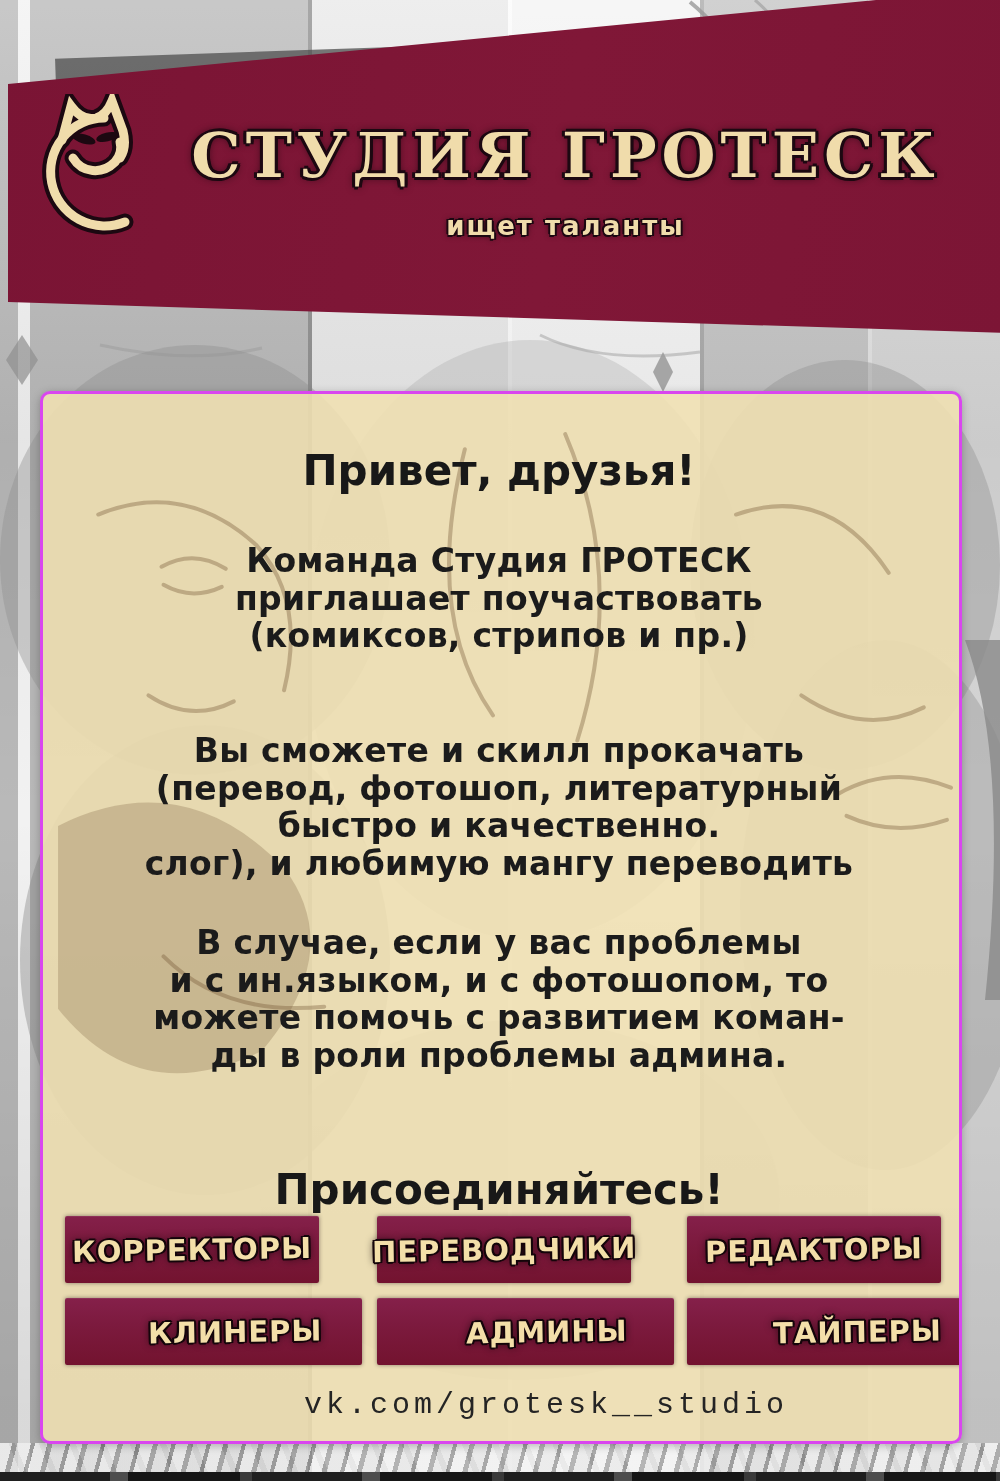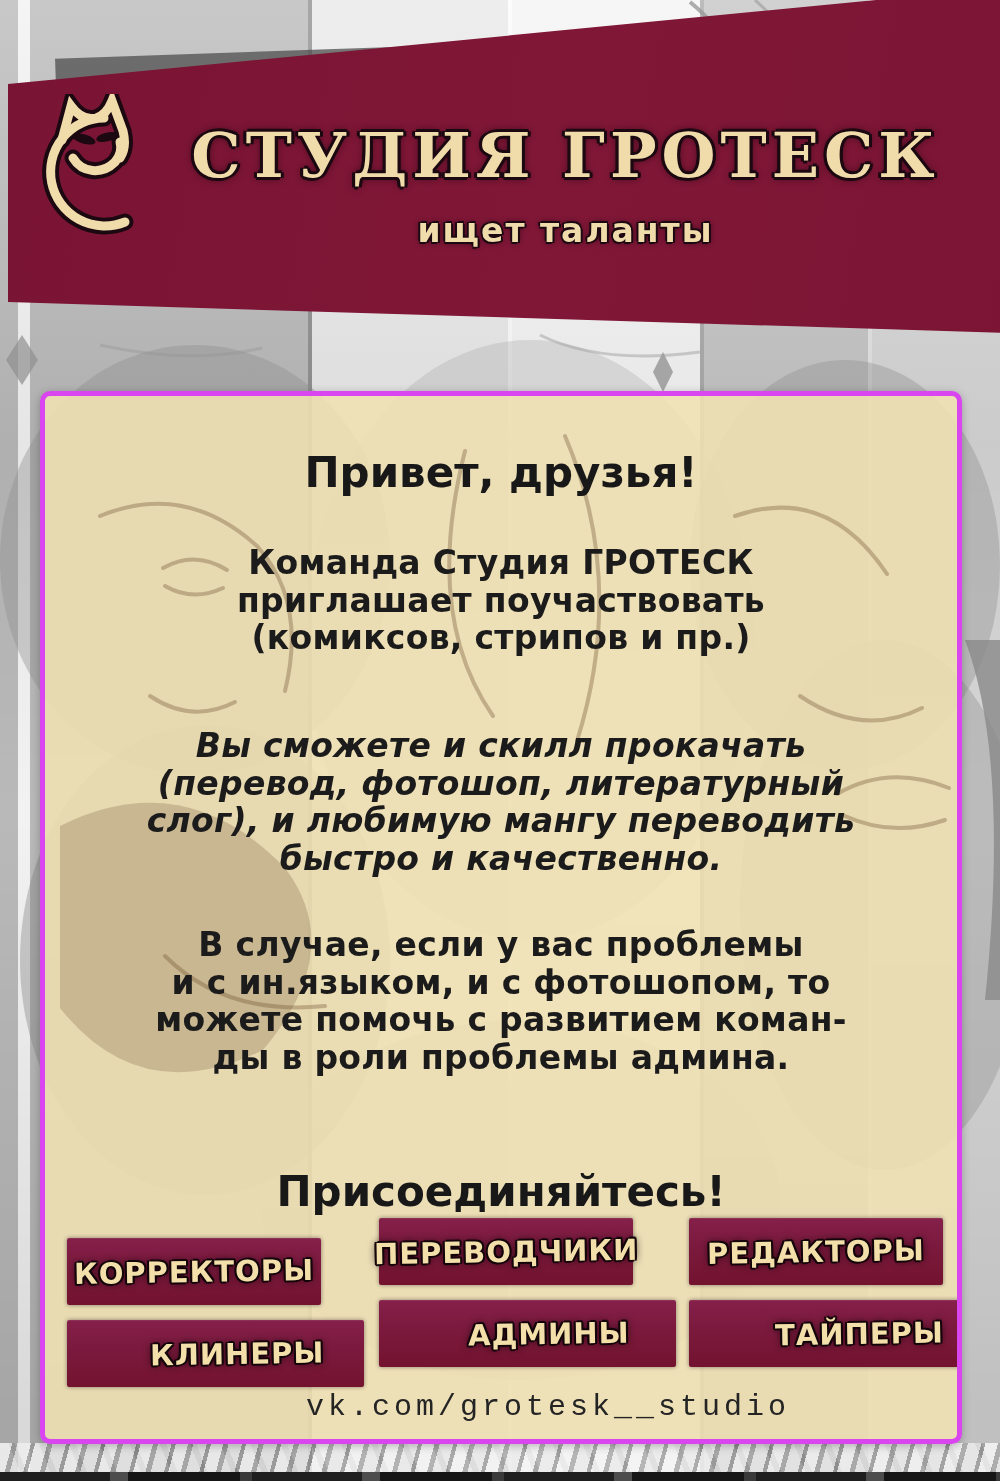--- a/index.html
+++ b/index.html
@@ -38,63 +38,63 @@
   .banner-title{
     position:absolute; left:145px; right:30px; top:122px; text-align:center;
     font-family:"DejaVu Serif", serif; font-weight:bold; font-size:62px; line-height:1.1;
     letter-spacing:5px; color:#f0dcab;
     text-shadow:-3px -1px 0 #1c0811, 3px 1px 0 #1c0811, -1px 3px 0 #1c0811,
                  1px -3px 0 #1c0811, 3px -1px 0 #1c0811, -3px 1px 0 #1c0811,
                  0 0 9px rgba(18,5,11,.95);
   }
   .banner-subtitle{
     position:absolute; left:145px; right:30px; top:211px; text-align:center;
-    font-weight:bold; font-size:33px; letter-spacing:2px; color:#f0dcab;
+    font-weight:bold; font-size:26px; letter-spacing:2px; color:#f0dcab;
     text-shadow:-2px -1px 0 #1c0811, 2px 1px 0 #1c0811, -1px 2px 0 #1c0811,
                  1px -2px 0 #1c0811, 0 0 6px rgba(18,5,11,.9);
   }
   .logo{position:absolute; left:20px; top:94px; width:124px; height:172px;}
   
   .panel{
     position:absolute; left:40px; top:391px; width:922px; height:1053px; z-index:4;
-    box-sizing:border-box; border:5px solid #d946ef; border-radius:10px;
+    box-sizing:border-box; border:3px solid #d946ef; border-radius:10px;
     background:rgba(240,224,178,0.88); overflow:hidden;
     box-shadow:0 2px 8px rgba(0,0,0,.25);
   }
   .panel-art{position:absolute; inset:0; z-index:0; pointer-events:none;}
   .panel-content{position:absolute; inset:0; z-index:1;}
   .heading{
     position:absolute; left:0; width:912px; text-align:center;
     font-weight:bold; font-size:42px; line-height:48px; color:#181818;
   }
   .h1{top:53px;}   
   .h2{top:744px;margin-top:28px;}
   .para{
     position:absolute; left:0; width:912px; text-align:center;
     font-weight:bold; font-size:33px; line-height:37.5px; color:#1b1b1b; letter-spacing:.3px;
   }
   .p1{top:148px;}
-  .p2{top:331px;font-style:italic;}
+  .p2{top:338px;}
   .p3{top:530px;}
   
   .role-btn{
     position:absolute; width:254px; height:67px; z-index:1;
     background:linear-gradient(180deg,#85204a 0%, #7c1a3e 40%, #73132f 100%);
     border-radius:2px; box-shadow:0 0 4px rgba(20,5,10,.45), inset 0 1px 0 rgba(255,255,255,.08);
     display:flex; align-items:center; justify-content:center; cursor:pointer;
   }
   .role-btn span{
     font-weight:bold; font-size:29px; letter-spacing:1px; color:#f3dfa9;
     text-shadow:-2px -1px 0 #14050a, 2px 1px 0 #14050a, -1px 2px 0 #14050a,
                  1px -2px 0 #14050a, 2px -1px 0 #14050a, -2px 1px 0 #14050a,
                  0 0 8px rgba(16,4,8,.95);
     transform:rotate(-1deg);
   }
   .r1{top:822px;} .r2{top:904px;padding-left:43px;}
-  .c1{left:22px;margin-top:20px;} .c2{left:334px;} .c3{left:644px;}
+  .c1{left:22px;} .c2{left:334px;} .c3{left:644px;}
   
   .vk-url{
     position:absolute; left:0; width:912px; top:994px; text-align:center; z-index:1;
     font-family:Liberation Mono, monospace; font-size:30px; letter-spacing:4px;
     color:#242424; cursor:pointer;padding-left:47px;
   }
 </style>
 </head>
 <body>
 
@@ -151,22 +151,22 @@
 
       <div class="para p1">
         <div>Команда Студия ГРОТЕСК</div>
         <div>приглашает поучаствовать</div>
         <div>(комиксов, стрипов и пр.)</div>
       </div>
 
       <div class="para p2">
         <div>Вы сможете и скилл прокачать</div>
         <div>(перевод, фотошоп, литературный</div>
+        <div>быстро и качественно.</div>
         <div>слог), и любимую мангу переводить</div>
-        <div>быстро и качественно.</div>
       </div>
 
       <div class="para p3">
         <div>В случае, если у вас проблемы</div>
         <div>и с ин.языком, и с фотошопом, то</div>
         <div>можете помочь с развитием коман-</div>
         <div>ды в роли проблемы админа.</div>
       </div>
 
       <div class="heading h2">Присоединяйтесь!</div>

